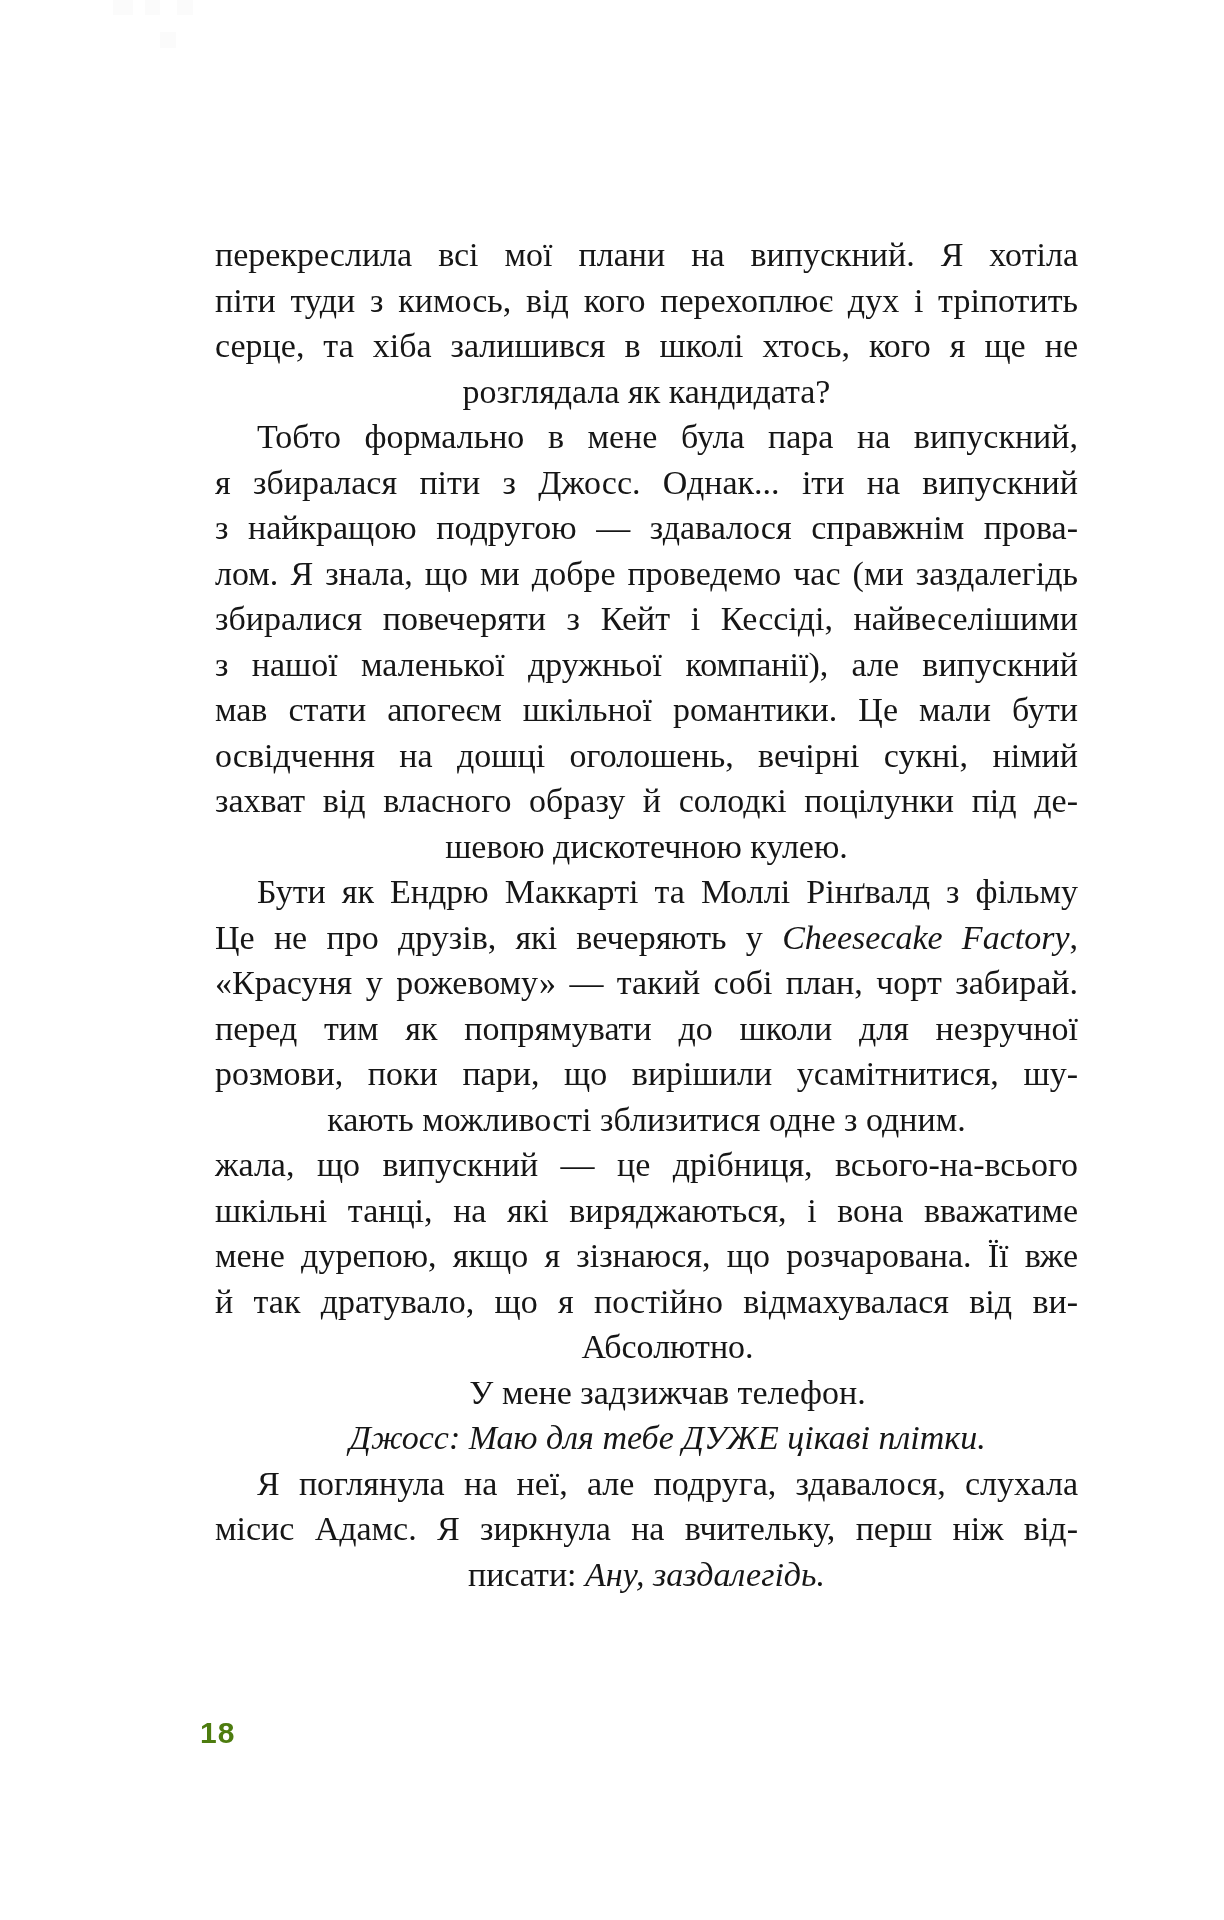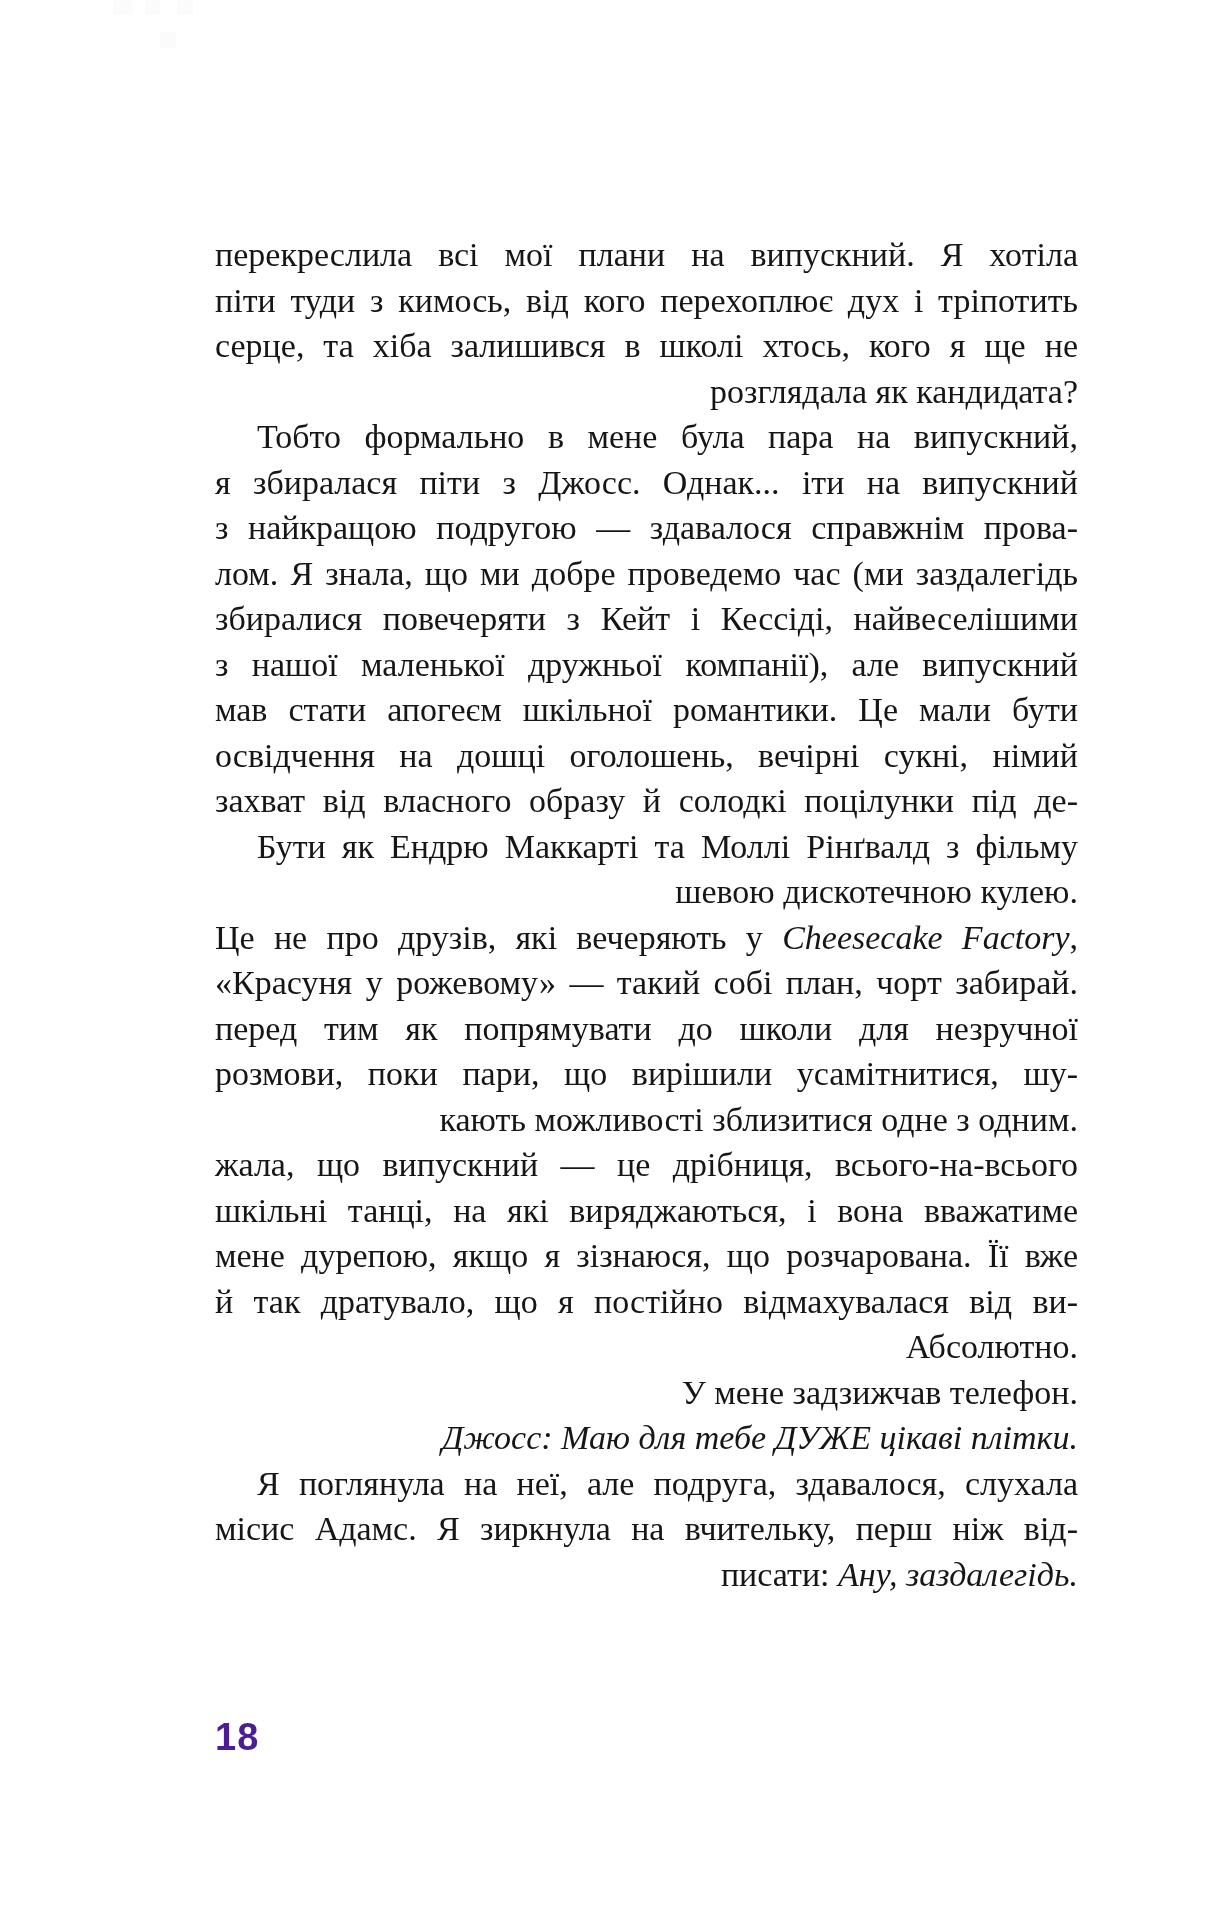--- a/index.html
+++ b/index.html
@@ -31,41 +31,41 @@
     left: 215px;
     top: 232px;
     width: 863px;
     color: #161616;
     font-size: 34px;
     line-height: 45.5px;
     letter-spacing: 0;
   }
   .line {
     height: 45.5px;
-    text-align: right;
+    text-align: center;
     white-space: normal;
   }
   .line.jfy {
     text-align: justify;
     text-align-last: justify;
   }
   .line.indent {
     text-indent: 42px;
   }
   .it {
     font-style: italic;
   }
   .page-number {
     position: absolute;
-    left: 215px;
+    left: 200px;
     top: 1716px;
     font-family: "Liberation Sans", sans-serif;
     font-weight: 700;
-    font-size: 38px;
-    color: #4c1d95;
+    font-size: 30px;
+    color: #4d7c0f;
     letter-spacing: 1px;
   }
 </style>
 </head>
 <body>
 
 <div class="page">
 
   <div class="artifact" style="left:113px; top:0; width:20px; height:15px;"></div>
   <div class="artifact" style="left:145px; top:0; width:15px; height:15px;"></div>
@@ -79,22 +79,22 @@
       <div class="line"><span>розглядала як кандидата?</span></div>
       <div class="line jfy indent"><span>Тобто формально в мене була пара на випускний,</span></div>
       <div class="line jfy"><span>я збиралася піти з Джосс. Однак... іти на випускний</span></div>
       <div class="line jfy"><span>з найкращою подругою — здавалося справжнім прова-</span></div>
       <div class="line jfy"><span>лом. Я знала, що ми добре проведемо час (ми заздалегідь</span></div>
       <div class="line jfy"><span>збиралися повечеряти з Кейт і Кессіді, найвеселішими</span></div>
       <div class="line jfy"><span>з нашої маленької дружньої компанії), але випускний</span></div>
       <div class="line jfy"><span>мав стати апогеєм шкільної романтики. Це мали бути</span></div>
       <div class="line jfy"><span>освідчення на дошці оголошень, вечірні сукні, німий</span></div>
       <div class="line jfy"><span>захват від власного образу й солодкі поцілунки під де-</span></div>
+      <div class="line"><span>шевою дискотечною кулею.</span></div>
       <div class="line jfy indent"><span>Бути як Ендрю Маккарті та Моллі Рінґвалд з фільму</span></div>
-      <div class="line"><span>шевою дискотечною кулею.</span></div>
       <div class="line jfy"><span>Це не про друзів, які вечеряють у </span><span class="it">Cheesecake Factory</span><span>,</span></div>
       <div class="line jfy"><span>«Красуня у рожевому» — такий собі план, чорт забирай.</span></div>
       <div class="line jfy"><span>перед тим як попрямувати до школи для незручної</span></div>
       <div class="line jfy"><span>розмови, поки пари, що вирішили усамітнитися, шу-</span></div>
       <div class="line"><span>кають можливості зблизитися одне з одним.</span></div>
       <div class="line jfy"><span>жала, що випускний — це дрібниця, всього-на-всього</span></div>
       <div class="line jfy"><span>шкільні танці, на які виряджаються, і вона вважатиме</span></div>
       <div class="line jfy"><span>мене дурепою, якщо я зізнаюся, що розчарована. Її вже</span></div>
       <div class="line jfy"><span>й так дратувало, що я постійно відмахувалася від ви-</span></div>
       <div class="line indent"><span>Абсолютно.</span></div>

